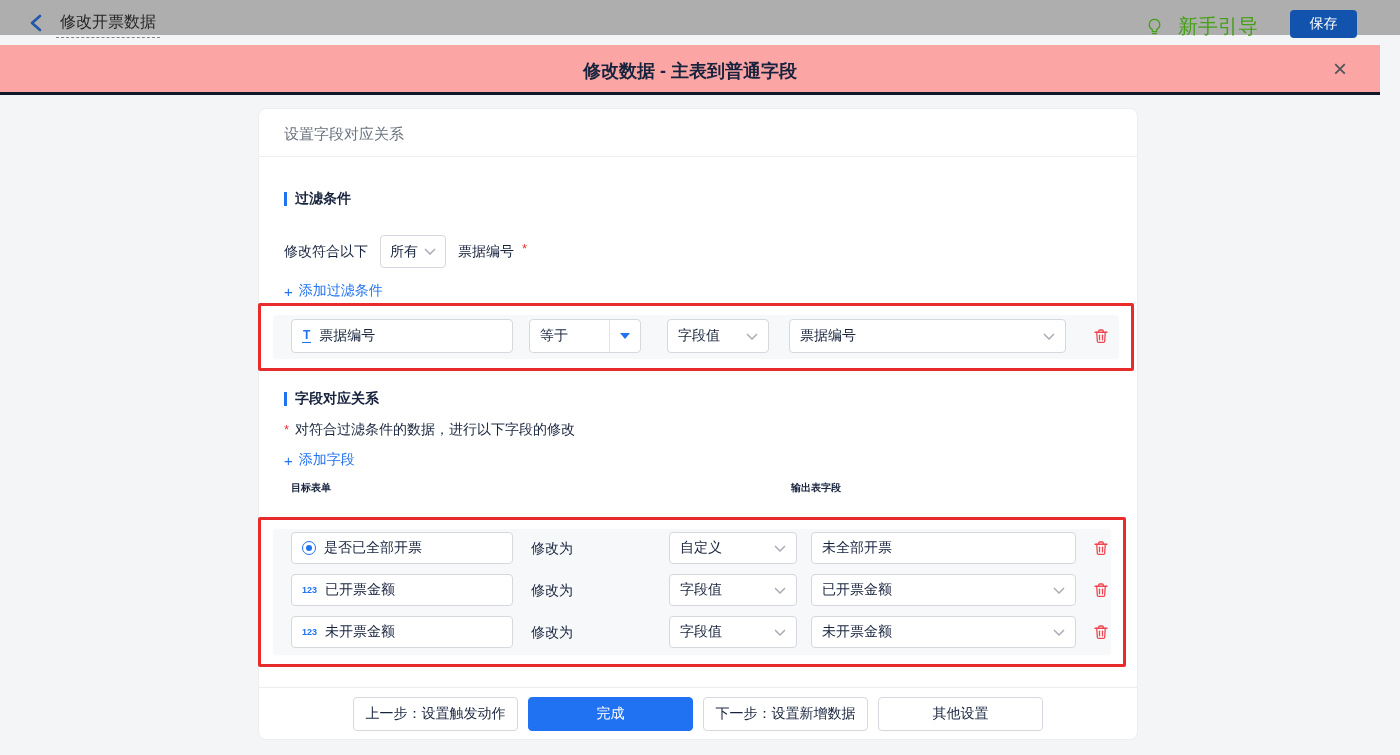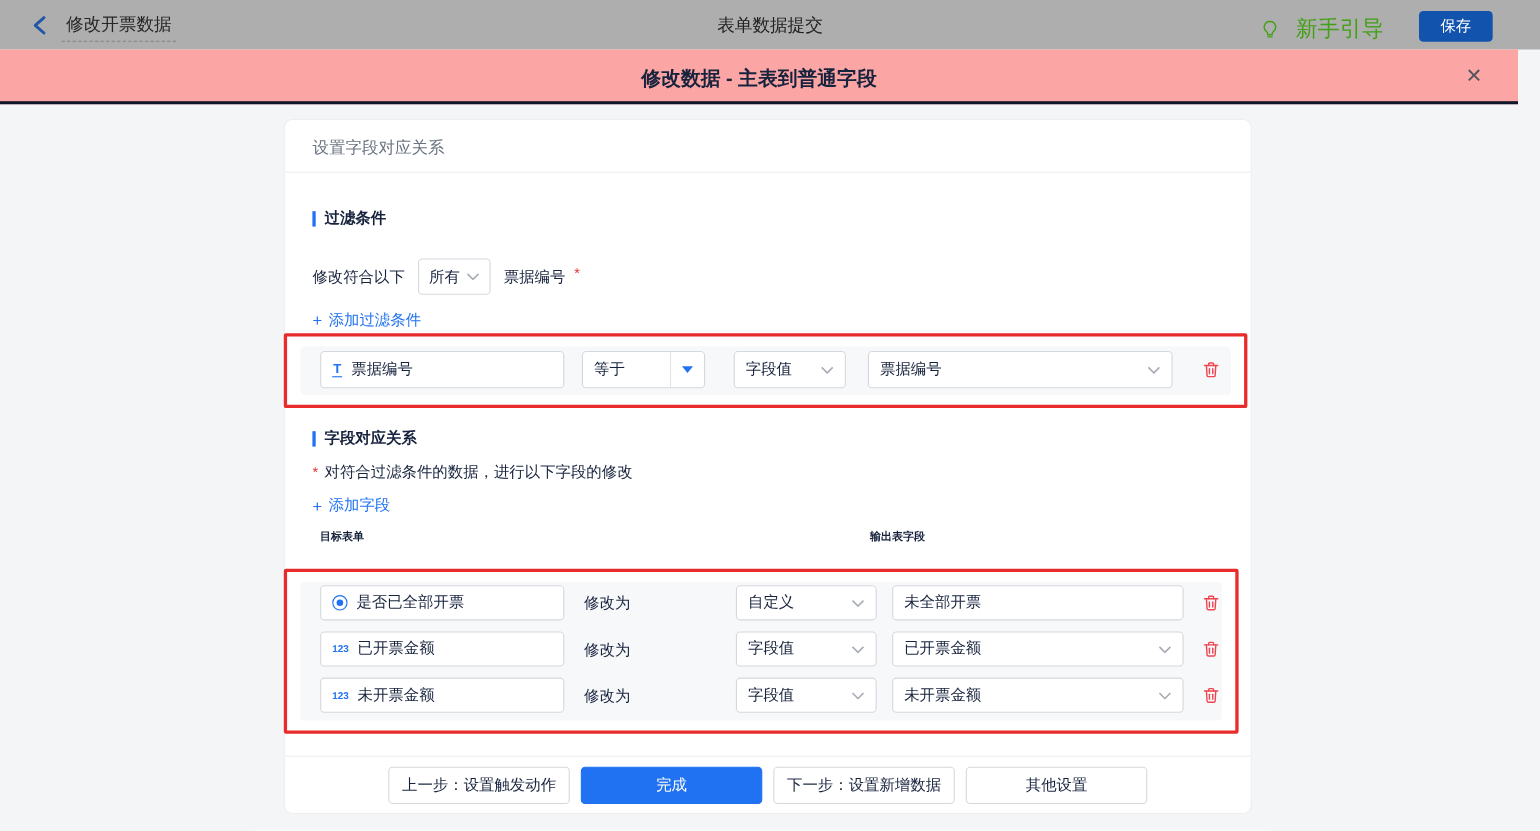--- a/index.html
+++ b/index.html
@@ -1,21 +1,21 @@
 <!DOCTYPE html>
 <html><head>
 <meta charset="utf-8">
 <style>
   * { margin:0; padding:0; box-sizing:border-box; }
   html,body { width:1400px; height:755px; overflow:hidden; }
   body { font-family:"Liberation Sans","DejaVu Sans",sans-serif; font-size:14px; color:#17233d; }
   .stage { position:relative; width:1400px; height:755px; background:#f4f5f6; }
 
   
-  .topbar { position:absolute; top:0; left:0; width:1400px; height:45px; background:#aeaeae; display:flex; align-items:center; }
+  .topbar { position:absolute; top:0; left:0; width:1400px; height:35px; background:#aeaeae; display:flex; align-items:center; }
   .back-btn { position:absolute; left:26px; top:13px; width:20px; height:20px; display:flex; align-items:center; justify-content:center; cursor:pointer; }
   .back-title { position:absolute; left:56px; top:12px; font-size:16px; color:#262626; padding:0 4px 4px 4px; border-bottom:1px dashed #818181; cursor:pointer; }
   .top-center { position:absolute; left:0; right:0; top:13px; text-align:center; font-size:16px; color:#212121; }
   .guide { position:absolute; right:142px; top:13px; display:flex; align-items:center; gap:16px; color:#44a016; font-size:20px; cursor:pointer; }
   .save-btn { position:absolute; right:43px; top:10px; width:67px; height:28px; background:#1254ad; color:#ffffff; border:none; border-radius:4px; font-size:14px; cursor:pointer; font-family:inherit; }
 
   
   .modal-head { position:absolute; top:45px; left:0; width:1380px; height:50px; background:#fca5a5; border-bottom:3px solid #0f172a; }
   .modal-title { position:absolute; left:0; right:0; top:14px; text-align:center; font-size:18px; font-weight:bold; color:#17233d; }
   .close-x { position:absolute; right:24px; top:9px; width:32px; height:32px; font-size:24px; line-height:30px; text-align:center; color:#4f5459; cursor:pointer; font-weight:400; }
@@ -104,21 +104,20 @@
 
   <div class="topbar">
     <div class="back-btn">
       <span>
         <svg width="14" height="18" viewBox="0 0 14 18">
             <polyline points="11,2 3,9 11,16" fill="none" stroke="#2256a8" stroke-width="2.6" stroke-linecap="round" stroke-linejoin="round"></polyline>
           </svg>
       </span>
     </div>
     <div class="back-title">修改开票数据</div>
-    <div class="top-center">表单数据提交</div>
     <div class="guide">
       <span>
         <svg width="15" height="17" viewBox="0 0 16 18">
             <path d="M8 1.5a5.5 5.5 0 0 0-3.2 10c.6.45 1 1.1 1 1.85v1.15h4.4v-1.15c0-.75.4-1.4 1-1.85A5.5 5.5 0 0 0 8 1.5z" fill="none" stroke="#44a016" stroke-width="1.4"></path>
             <path d="M6 16.5h4" stroke="#44a016" stroke-width="1.4" stroke-linecap="round"></path>
           </svg>
       </span>
       <span>新手引导</span>
     </div>
     <button class="save-btn">保存</button>

